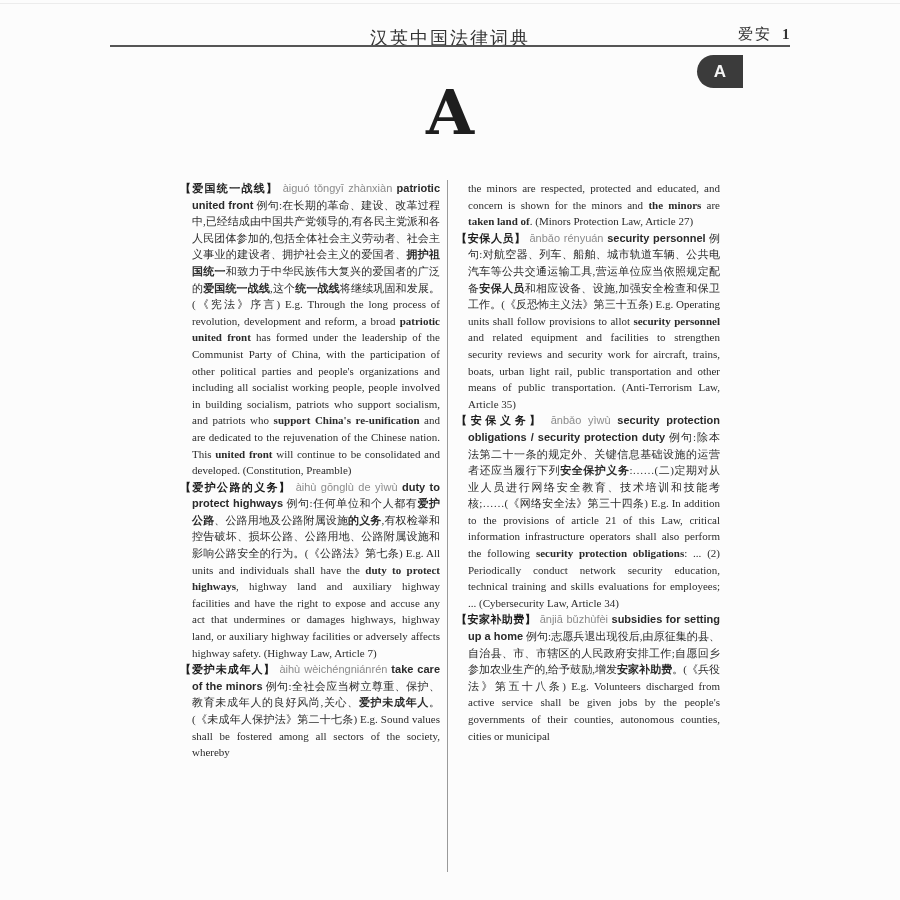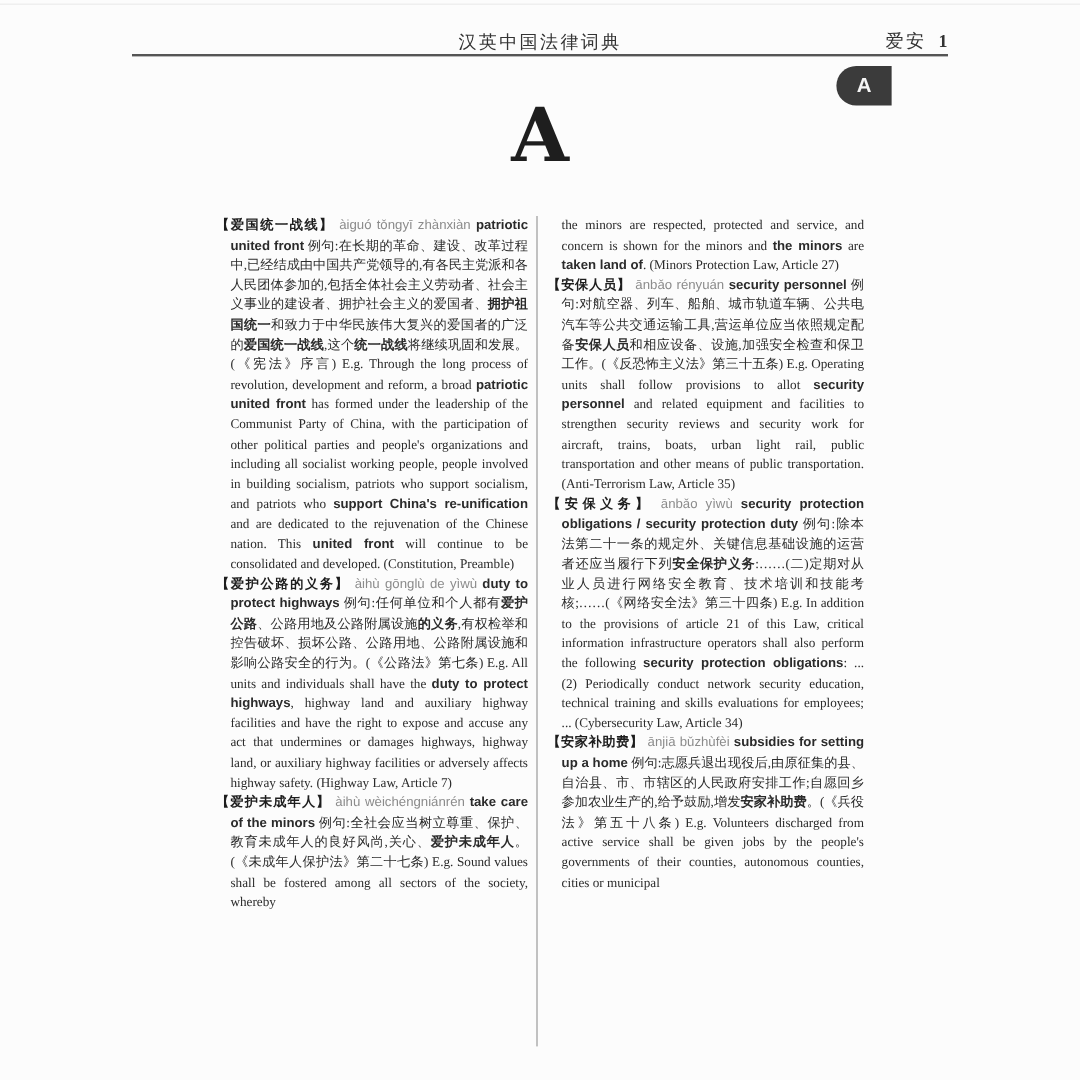--- a/index.html
+++ b/index.html
@@ -5,21 +5,21 @@
   * { margin:0; padding:0; box-sizing:border-box; }
   html,body { width:900px; height:900px; background:#fcfcfc; overflow:hidden;
               font-family:"Liberation Serif", serif; color:#2b2b2b; }
   .page { position:relative; width:900px; height:900px; }
 
   
   .scan-edge { position:absolute; top:3px; left:0; width:900px; height:1px; background:#ececec; }
 
   
   .header-title { position:absolute; top:26px; left:0; width:900px; text-align:center;
-                  font-family:"Liberation Sans", sans-serif; font-size:15px; letter-spacing:2px; color:#333; }
+                  font-family:"Liberation Sans", sans-serif; font-size:18px; letter-spacing:2px; color:#333; }
   .header-right { position:absolute; top:25px; left:738px; width:60px; font-size:15px; color:#333; }
   .guide-words { font-family:"Liberation Serif", serif; letter-spacing:2px; }
   .page-number { font-weight:bold; font-style:normal; margin-left:10px; font-size:15px; }
   .header-rule { position:absolute; top:45px; left:110px; width:680px; height:2px; background:#555; }
 
   
   .thumb-tab { position:absolute; top:55px; left:697px; width:46px; height:33px;
                background:#3b3b3b; border-radius:17px 0 0 17px;
                display:flex; align-items:center; justify-content:center; }
   .thumb-tab span { color:#f5f5f5; font-family:"Liberation Sans", sans-serif;
@@ -39,21 +39,21 @@
   p.block { margin:0; }
   p.entry { text-indent:-12px; padding-left:12px; }
   p.cont  { padding-left:12px; }
 
   .seg-hw  { font-family:"Liberation Sans", sans-serif; font-weight:bold; color:#1d1d1d; }
   .seg-py  { font-family:"Liberation Sans", sans-serif; color:#8b8b8b; }
   .seg-eq  { font-family:"Liberation Sans", sans-serif; font-weight:bold; color:#2a2a2a; }
   .seg-cjk { font-family:"Liberation Serif", serif; }
   .seg-cjkb{ font-family:"Liberation Serif", serif; font-weight:bold; }
   .seg-en  { font-family:"Liberation Serif", serif; }
-  .seg-enb { font-family:Liberation Sans, sans-serif; font-weight:bold; }
+  .seg-enb { font-family:Liberation Serif, serif; font-weight:bold; }
 </style>
 </head>
 <body>
 
 <div class="page">
 
   <div class="scan-edge"></div>
 
   <div class="header-title">汉英中国法律词典</div>
 
@@ -69,20 +69,20 @@
 
   <div class="section-letter">A</div>
 
   <div class="columns">
     <div class="col col-left">
         <p class="block entry"><span class="seg-hw">【爱国统一战线】</span><span class="seg-py"> àiguó tǒngyī zhànxiàn </span><span class="seg-eq">patriotic united front</span><span class="seg-cjk"> 例句:在长期的革命、建设、改革过程中,已经结成由中国共产党领导的,有各民主党派和各人民团体参加的,包括全体社会主义劳动者、社会主义事业的建设者、拥护社会主义的爱国者、</span><span class="seg-cjkb">拥护祖国统一</span><span class="seg-cjk">和致力于中华民族伟大复兴的爱国者的广泛的</span><span class="seg-cjkb">爱国统一战线</span><span class="seg-cjk">,这个</span><span class="seg-cjkb">统一战线</span><span class="seg-cjk">将继续巩固和发展。(《宪法》序言) </span><span class="seg-en">E.g. Through the long process of revolution, development and reform, a broad </span><span class="seg-enb">patriotic united front</span><span class="seg-en"> has formed under the leadership of the Communist Party of China, with the participation of other political parties and people's organizations and including all socialist working people, people involved in building socialism, patriots who support socialism, and patriots who </span><span class="seg-enb">support China's re-unification</span><span class="seg-en"> and are dedicated to the rejuvenation of the Chinese nation. This </span><span class="seg-enb">united front</span><span class="seg-en"> will continue to be consolidated and developed. (Constitution, Preamble)</span></p>
         <p class="block entry"><span class="seg-hw">【爱护公路的义务】</span><span class="seg-py"> àihù gōnglù de yìwù </span><span class="seg-eq">duty to protect highways</span><span class="seg-cjk"> 例句:任何单位和个人都有</span><span class="seg-cjkb">爱护公路</span><span class="seg-cjk">、公路用地及公路附属设施</span><span class="seg-cjkb">的义务</span><span class="seg-cjk">,有权检举和控告破坏、损坏公路、公路用地、公路附属设施和影响公路安全的行为。(《公路法》第七条) </span><span class="seg-en">E.g. All units and individuals shall have the </span><span class="seg-enb">duty to protect highways</span><span class="seg-en">, highway land and auxiliary highway facilities and have the right to expose and accuse any act that undermines or damages highways, highway land, or auxiliary highway facilities or adversely affects highway safety. (Highway Law, Article 7)</span></p>
         <p class="block entry"><span class="seg-hw">【爱护未成年人】</span><span class="seg-py"> àihù wèichéngniánrén </span><span class="seg-eq">take care of the minors</span><span class="seg-cjk"> 例句:全社会应当树立尊重、保护、教育未成年人的良好风尚,关心、</span><span class="seg-cjkb">爱护未成年人</span><span class="seg-cjk">。(《未成年人保护法》第二十七条) </span><span class="seg-en">E.g. Sound values shall be fostered among all sectors of the society, whereby</span></p>
       </div>
     <div class="col col-right">
-        <p class="block cont"><span class="seg-en">the minors are respected, protected and service, and concern is shown for the minors and </span><span class="seg-enb">the minors</span><span class="seg-en"> are </span><span class="seg-enb">taken land of</span><span class="seg-en">. (Minors Protection Law, Article 27)</span></p>
+        <p class="block cont"><span class="seg-en">the minors are respected, protected and educated, and concern is shown for the minors and </span><span class="seg-enb">the minors</span><span class="seg-en"> are </span><span class="seg-enb">taken land of</span><span class="seg-en">. (Minors Protection Law, Article 27)</span></p>
         <p class="block entry"><span class="seg-hw">【安保人员】</span><span class="seg-py"> ānbǎo rényuán </span><span class="seg-eq">security personnel</span><span class="seg-cjk"> 例句:对航空器、列车、船舶、城市轨道车辆、公共电汽车等公共交通运输工具,营运单位应当依照规定配备</span><span class="seg-cjkb">安保人员</span><span class="seg-cjk">和相应设备、设施,加强安全检查和保卫工作。(《反恐怖主义法》第三十五条) </span><span class="seg-en">E.g. Operating units shall follow provisions to allot </span><span class="seg-enb">security personnel</span><span class="seg-en"> and related equipment and facilities to strengthen security reviews and security work for aircraft, trains, boats, urban light rail, public transportation and other means of public transportation. (Anti-Terrorism Law, Article 35)</span></p>
         <p class="block entry"><span class="seg-hw">【安保义务】</span><span class="seg-py"> ānbǎo yìwù </span><span class="seg-eq">security protection obligations / security protection duty</span><span class="seg-cjk"> 例句:除本法第二十一条的规定外、关键信息基础设施的运营者还应当履行下列</span><span class="seg-cjkb">安全保护义务</span><span class="seg-cjk">:……(二)定期对从业人员进行网络安全教育、技术培训和技能考核;……(《网络安全法》第三十四条) </span><span class="seg-en">E.g. In addition to the provisions of article 21 of this Law, critical information infrastructure operators shall also perform the following </span><span class="seg-enb">security protection obligations</span><span class="seg-en">: ... (2) Periodically conduct network security education, technical training and skills evaluations for employees; ... (Cybersecurity Law, Article 34)</span></p>
         <p class="block entry"><span class="seg-hw">【安家补助费】</span><span class="seg-py"> ānjiā bǔzhùfèi </span><span class="seg-eq">subsidies for setting up a home</span><span class="seg-cjk"> 例句:志愿兵退出现役后,由原征集的县、自治县、市、市辖区的人民政府安排工作;自愿回乡参加农业生产的,给予鼓励,增发</span><span class="seg-cjkb">安家补助费</span><span class="seg-cjk">。(《兵役法》第五十八条) </span><span class="seg-en">E.g. Volunteers discharged from active service shall be given jobs by the people's governments of their counties, autonomous counties, cities or municipal</span></p>
       </div>
   </div>
 
 </div>
 
 </body></html>

